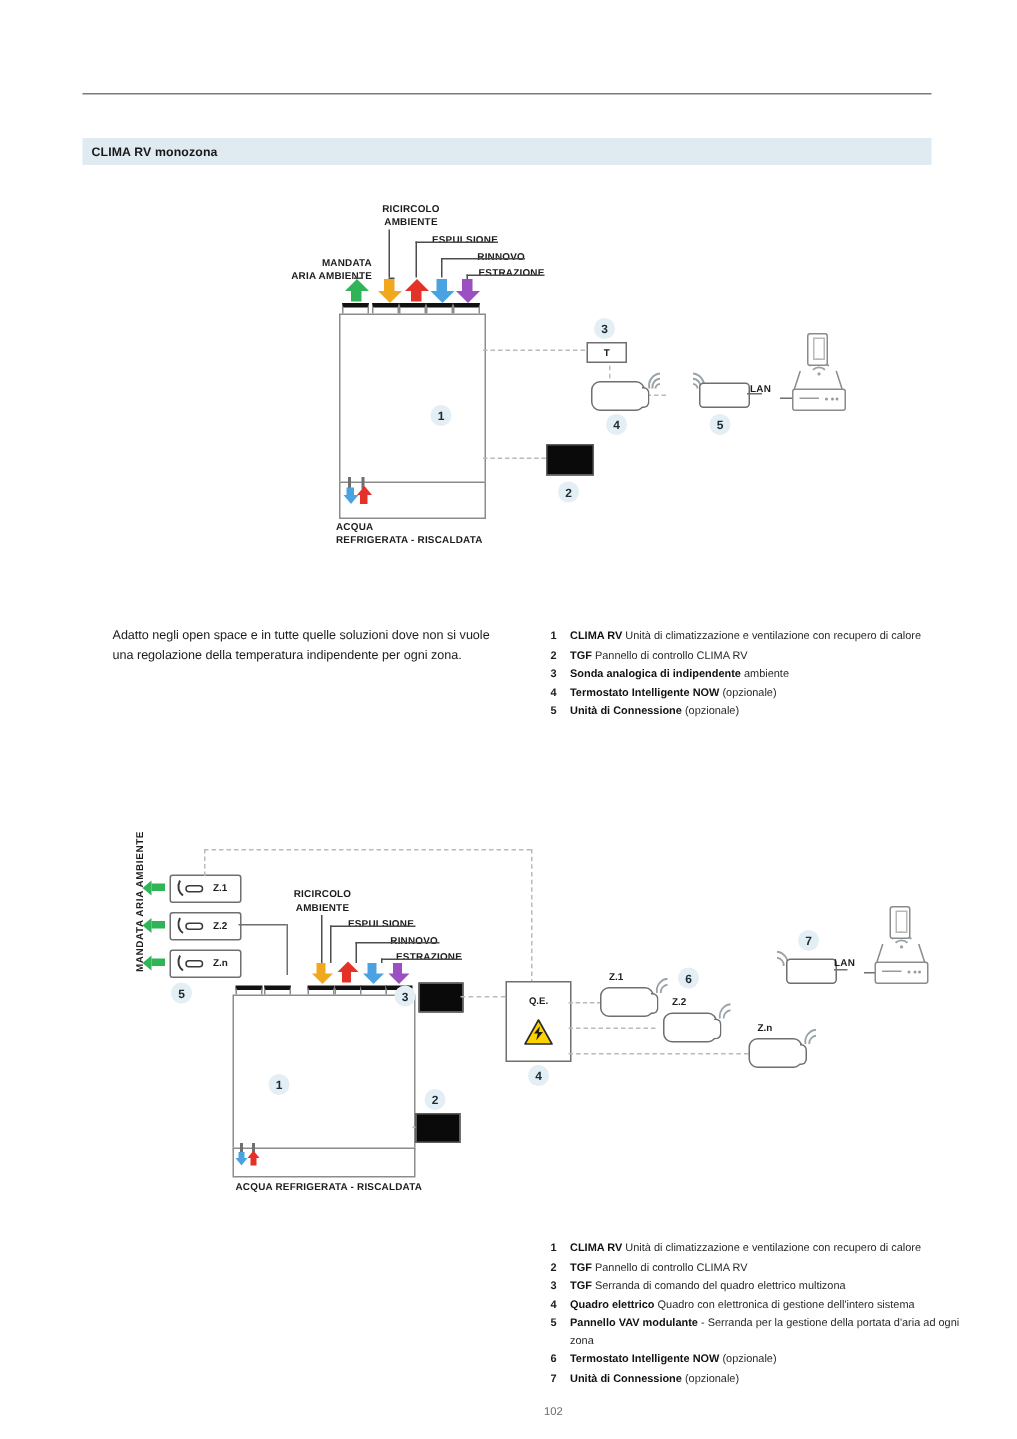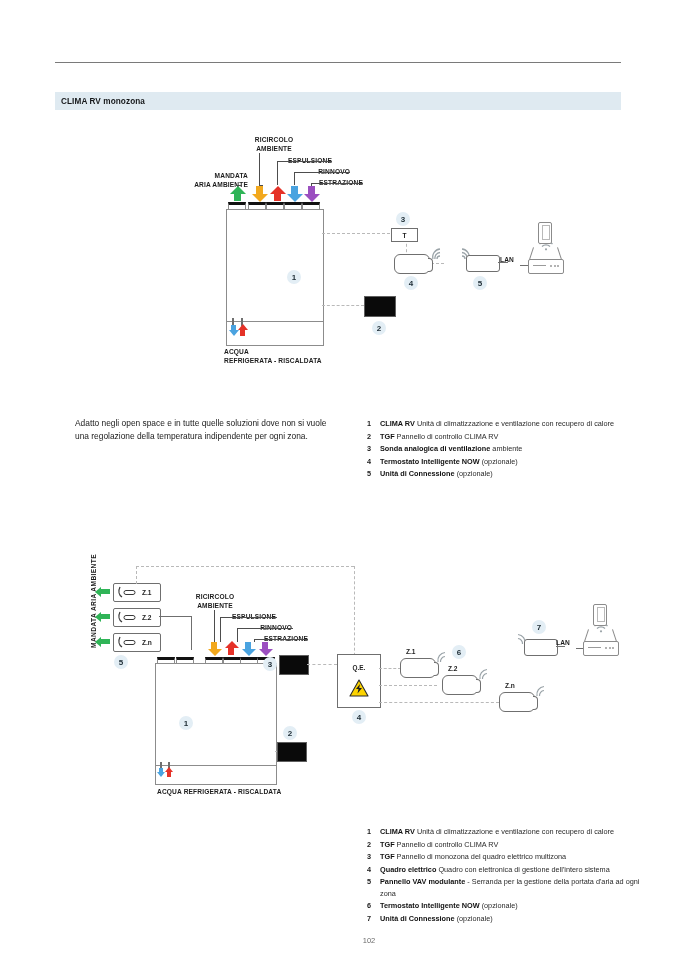--- a/index.html
+++ b/index.html
@@ -225,21 +225,21 @@
 
     <div class="screen" style="left:364px;top:296px;width:30px;height:19px;"></div>
     <div class="badge" style="left:372px;top:321px;">2</div>
   </div>
 
   <div class="para" style="left:55px;top:417px;margin-left:20px;">Adatto negli open space e in tutte quelle soluzioni dove non si vuole una regolazione della temperatura indipendente per ogni zona.</div>
 
   <div class="legend" style="left:367px;top:418px;">
     <div class="row"><span class="n">1</span><b>CLIMA RV</b><span> Unità di climatizzazione e ventilazione con recupero di calore</span></div>
     <div class="row"><span class="n">2</span><b>TGF</b><span> Pannello di controllo CLIMA RV</span></div>
-    <div class="row"><span class="n">3</span><b>Sonda analogica di ventilazione</b><span> ambiente</span></div>
+    <div class="row"><span class="n">3</span><b>Sonda analogica di indipendente</b><span> ambiente</span></div>
     <div class="row"><span class="n">4</span><b>Termostato Intelligente NOW</b><span> (opzionale)</span></div>
     <div class="row"><span class="n">5</span><b>Unità di Connessione</b><span> (opzionale)</span></div>
   </div>
 
 
   <div class="diag">
 
     <div class="vert-label" style="left:90px;top:648px;">MANDATA ARIA AMBIENTE</div>
 
     <div>
@@ -410,21 +410,21 @@
     <div class="phone" style="left:593px;top:604px;">
       <div style="position:absolute;left:3px;top:2px;width:6px;height:13px;border:0.8px solid #b9b9b9;"></div>
       <div style="position:absolute;left:4.5px;top:16px;width:3px;height:1.4px;background:#b9b9b9;"></div>
     </div>
   </div>
 
 
   <div class="legend" style="left:367px;top:826px;width:290px;">
     <div class="row"><span class="n">1</span><b>CLIMA RV</b><span> Unità di climatizzazione e ventilazione con recupero di calore</span></div>
     <div class="row"><span class="n">2</span><b>TGF</b><span> Pannello di controllo CLIMA RV</span></div>
-    <div class="row"><span class="n">3</span><b>TGF</b><span> Pannello di monozona del quadro elettrico multizona</span></div>
+    <div class="row"><span class="n">3</span><b>TGF</b><span> Serranda di comando del quadro elettrico multizona</span></div>
     <div class="row"><span class="n">4</span><b>Quadro elettrico</b><span> Quadro con elettronica di gestione dell'intero sistema</span></div>
     <div class="row"><span class="n">5</span><b>Pannello VAV modulante</b><span> - Serranda per la gestione della portata d'aria ad ogni zona</span></div>
     <div class="row"><span class="n">6</span><b>Termostato Intelligente NOW</b><span> (opzionale)</span></div>
     <div class="row"><span class="n">7</span><b>Unità di Connessione</b><span> (opzionale)</span></div>
   </div>
 
   <div class="pagenum">102</div>
 </div>
 
 </body></html>

